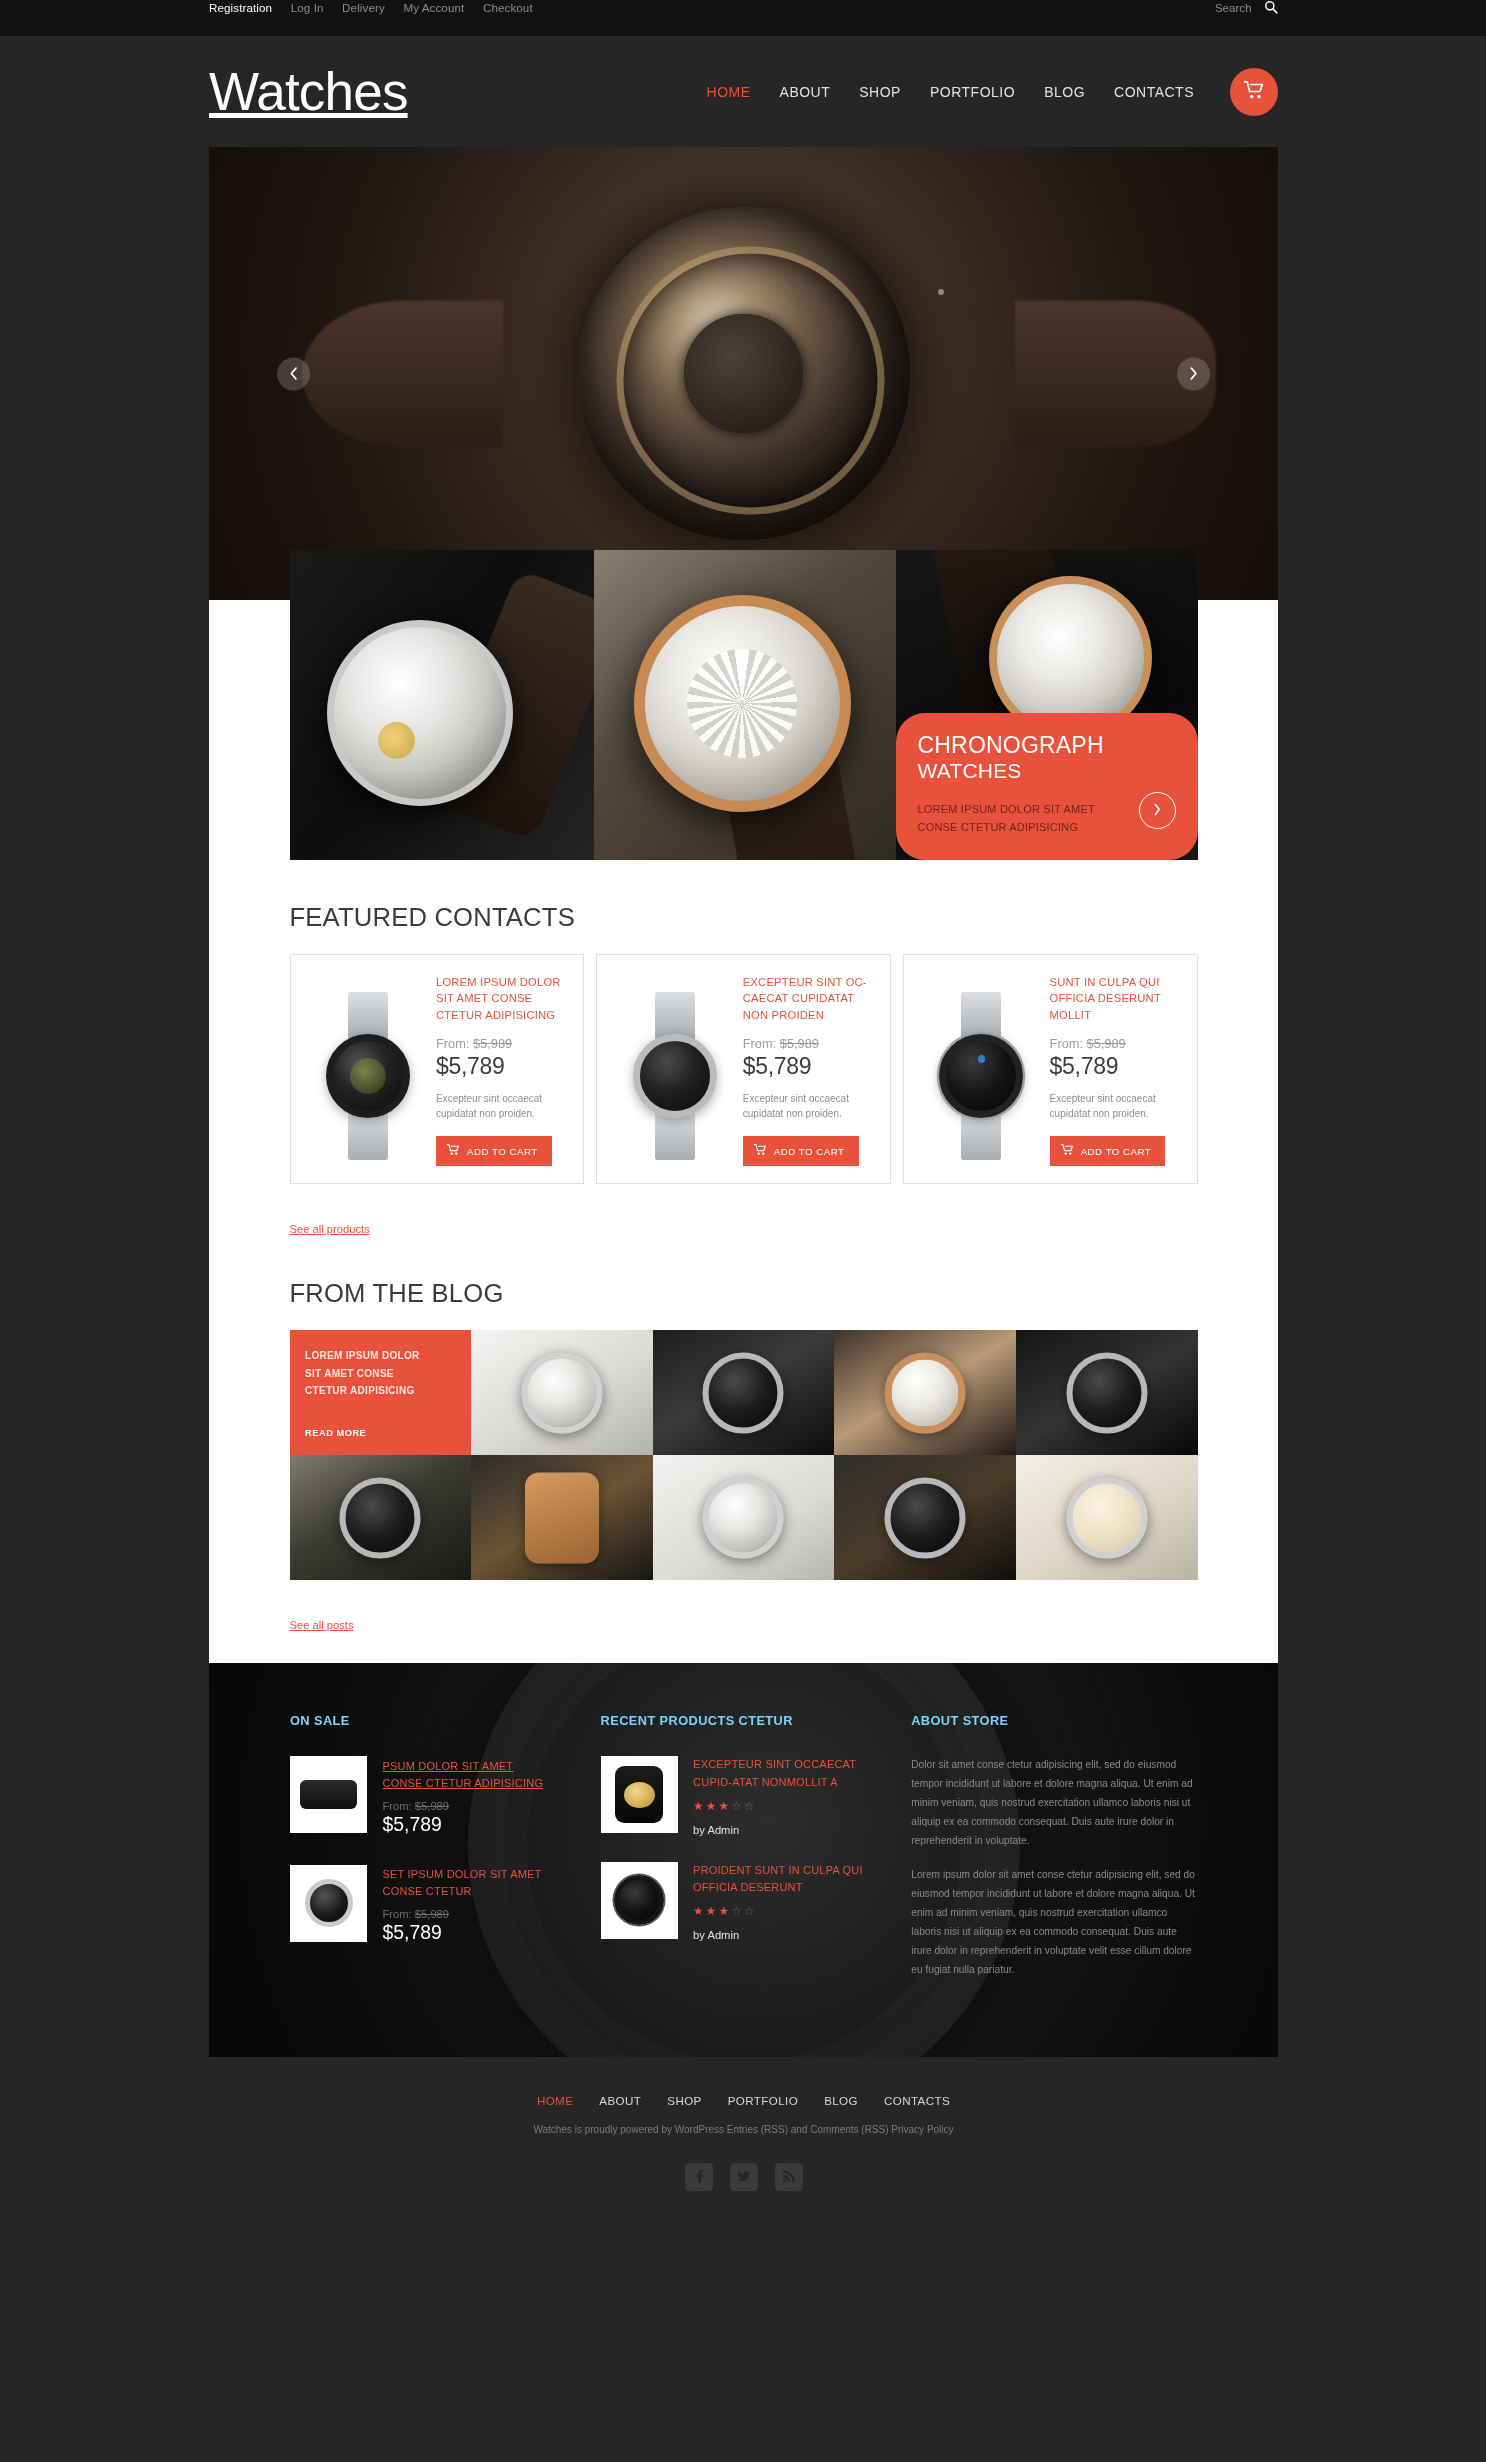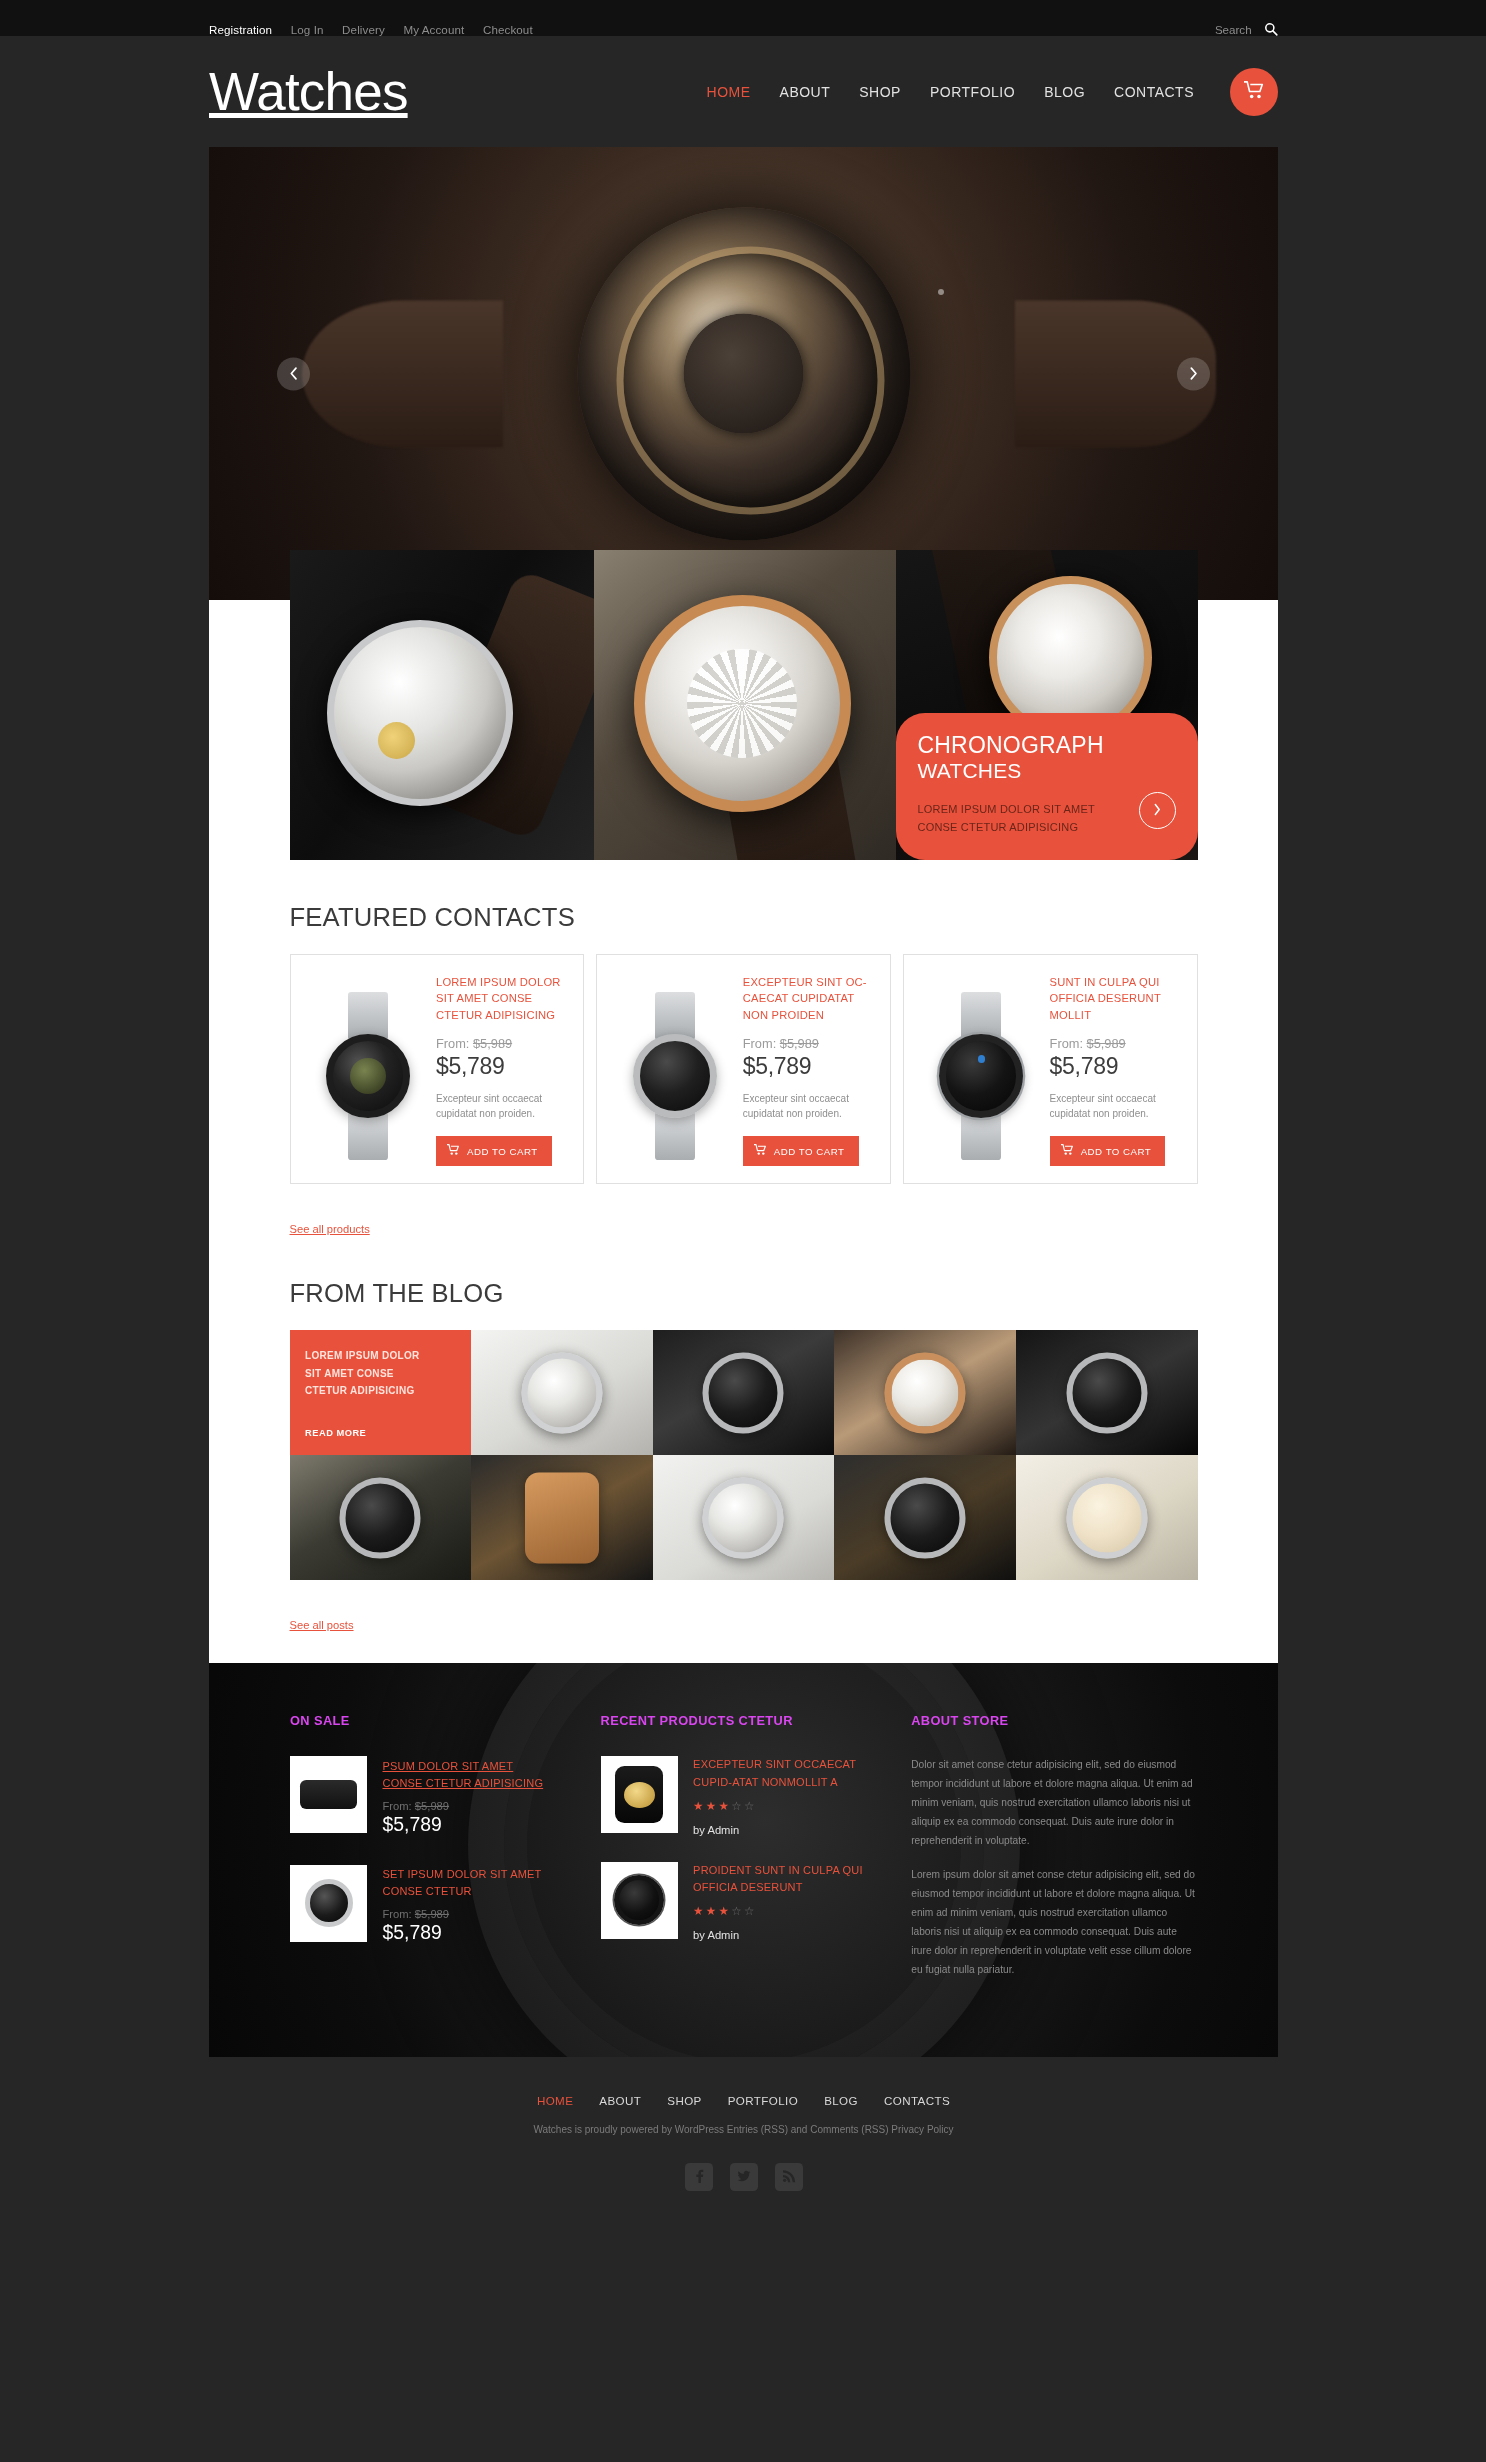--- a/index.html
+++ b/index.html
@@ -9,21 +9,21 @@
     background: #262626;
     -webkit-font-smoothing: antialiased;
   }
   body { width: 1487px; min-height: 2462px; position: relative; }
 
   
   .topbar {
     background: #111111;
     height: 36px;
     display: flex;
-    align-items: flex-end;
+    align-items: flex-start;
     justify-content: center;
   }
   .topbar-inner {
     width: 1069px;
     display: flex;
     align-items: center;
     justify-content: space-between;
   }
   .topnav { display: flex; align-items: center; gap: 18.6px; }
   .topnav a {
@@ -453,21 +453,21 @@
     transform: translate(-50%,-50%);
     width: 480px; height: 480px;
     border-radius: 50%;
     border: 36px solid rgba(255,255,255,.035);
     box-shadow: inset 0 0 0 23px rgba(255,255,255,.022), 0 0 93px rgba(0,0,0,.7);
   }
   .fw-cols { position: relative; display: flex; gap: 46px; }
   .fw-col { flex: 1; }
   .fw-col.about { flex: 1.08; }
   .fw-title {
-    color: #d946ef;
+    color: #7dd3fc;
     font-size: 12.8px;
     letter-spacing: 0.4px;
     margin-bottom: 28px;
   }
   .sale-item { display: flex; gap: 15.5px; margin-bottom: 29px; }
   .sale-thumb {
     width: 77px; height: 77px;
     background: #fff;
     flex: 0 0 77px;
     display: flex; align-items: center; justify-content: center;

